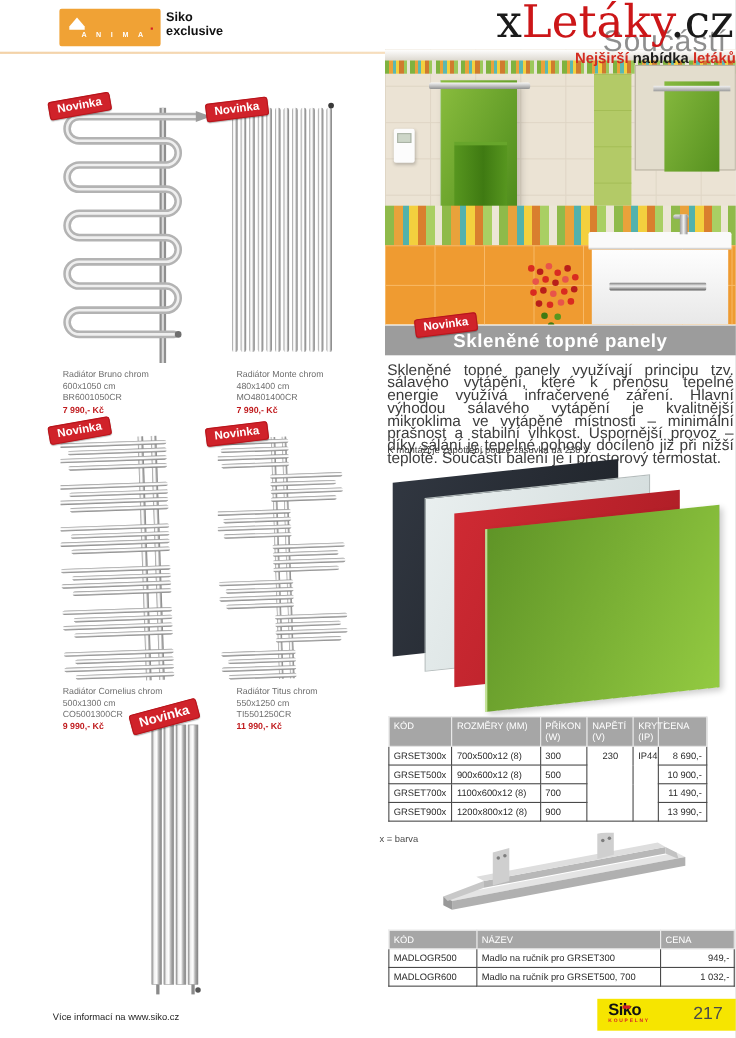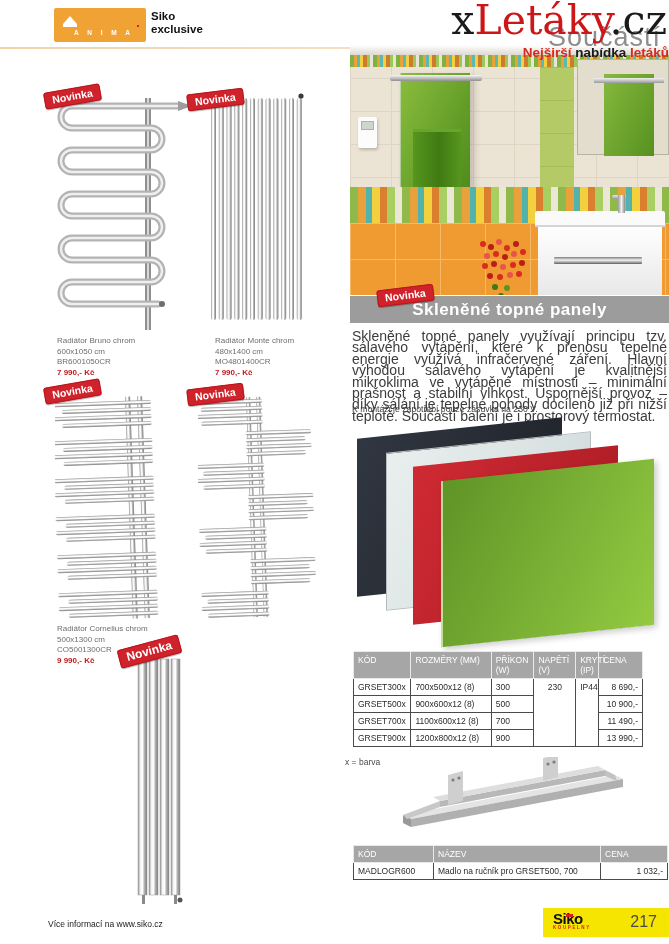--- a/index.html
+++ b/index.html
@@ -289,20 +289,26 @@
     <div>480x1400 cm</div>
     <div>MO4801400CR</div>
     <div class="price">7 990,- Kč</div>
   </div>
   <div class="prod-label" style="left:57px;top:624px">
     <div>Radiátor Cornelius chrom</div>
     <div>500x1300 cm</div>
     <div>CO5001300CR</div>
     <div class="price">9 990,- Kč</div>
   </div>
+  <div class="prod-label" style="left:215px;top:624px">
+    <div>Radiátor Titus chrom</div>
+    <div>550x1250 cm</div>
+    <div>TI5501250CR</div>
+    <div class="price">11 990,- Kč</div>
+  </div>
 
   <div class="abs" id="photo">
     <div class="abs tilegrid"></div>
     <div class="abs" id="photo-topband"></div>
     <div class="abs" id="mosaic1"></div>
     <div class="abs" id="green-band"></div>
     <div class="abs" id="mirror">
       <div class="abs" id="mirror-panel"></div>
       <div class="abs" id="mirror-rail"></div>
     </div>
@@ -398,20 +404,25 @@
   <table class="abs" id="acc-table">
       <thead>
         <tr>
           <th class="c0">KÓD</th>
           <th class="c1">NÁZEV</th>
           <th class="c2">CENA</th>
         </tr>
       </thead>
       <tbody>
         <tr>
+          <td class="c0">MADLOGR500</td>
+          <td class="c1">Madlo na ručník pro GRSET300</td>
+          <td class="c2">949,-</td>
+        </tr>
+        <tr>
           <td class="c0">MADLOGR600</td>
           <td class="c1">Madlo na ručník pro GRSET500, 700</td>
           <td class="c2">1 032,-</td>
         </tr>
       </tbody>
     </table>
 
   <div class="abs" id="footer-note">Více informací na www.siko.cz</div>
   <div class="abs" id="footer-yellow">
     <div class="abs" id="siko-logo">

